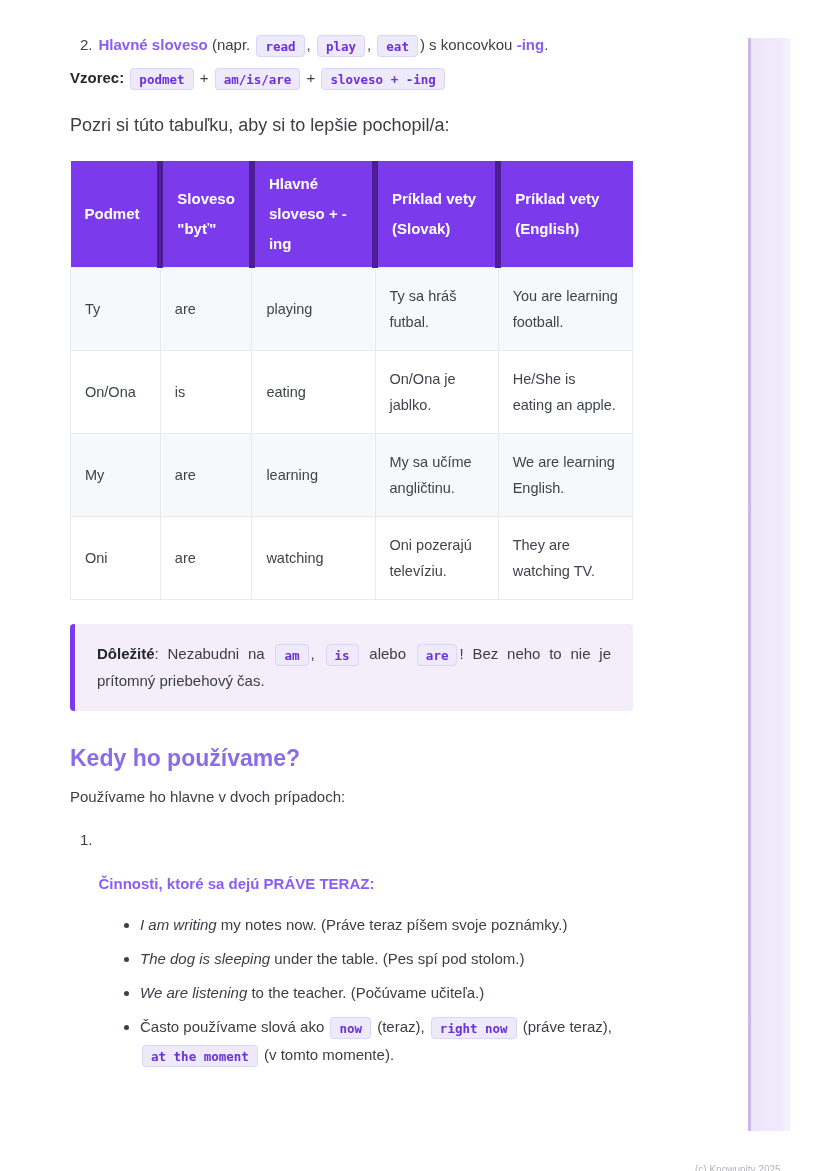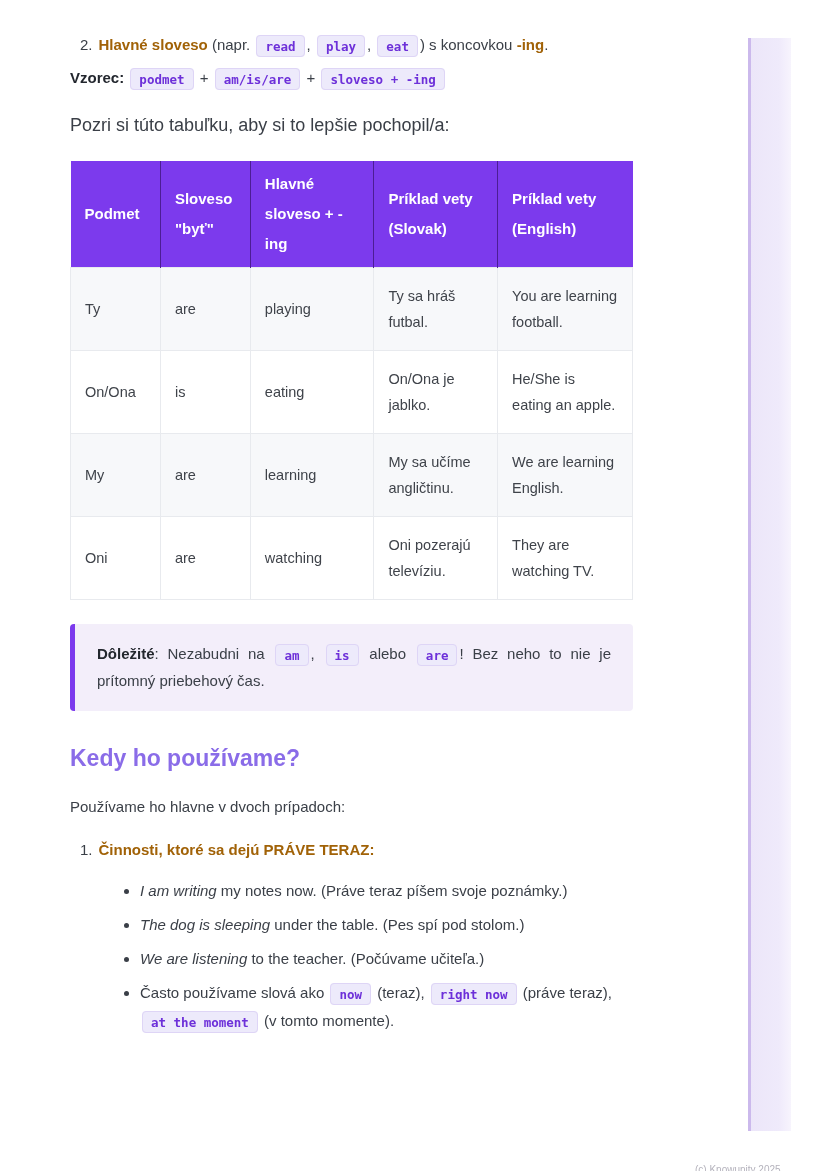--- a/index.html
+++ b/index.html
@@ -18,21 +18,21 @@
     padding-top:33px;
   }
   
   .num-item {
     display:flex;
     padding-left:10px;
     font-size:15px;
     line-height:24px;
   }
   .num-item .num { margin-right:6px; white-space:nowrap; }
-  .num-item strong { font-weight:700; color:#a16207; }
+  .num-item strong { font-weight:700; color:#8b5cf6;margin-top:44px; }
   strong { color:#23272e; }
 
   
   .chip {
     font-family:"DejaVu Sans Mono","Liberation Mono",monospace;
     font-size:12.5px;
     font-weight:bold;
     color:var(--chip_text,#6d30d9);
     background:var(--chip_bg,#edeafb);
     border:1px solid #ded5f6;
@@ -55,21 +55,21 @@
   }
   thead th {
     background:var(--accent,#7c3aed);
     color:#ffffff;
     font-size:15px;
     font-weight:700;
     text-align:left;
     vertical-align:middle;
     padding:8px 14px;
     line-height:30px;
-    border-right:1px solid #4c1d95;
+    border-right:6px solid #4c1d95;
   }
   thead th:last-child { border-right:none; }
   th:nth-child(1){ width:16%; }
   th:nth-child(2){ width:16%; }
   th:nth-child(3){ width:22%; }
   th:nth-child(4){ width:22%; }
   th:nth-child(5){ width:24%; }
   tbody td {
     font-size:14.5px;
     color:#3f434a;
@@ -92,21 +92,21 @@
     text-align:justify;
   }
 
   h2 {
     margin-top:32px;
     font-size:23px;
     font-weight:700;
     color:var(--heading,#8a6ce8);
     line-height:30px;
   }
-  .section-intro { margin-top:22px; font-size:15px; line-height:23px; }
+  .section-intro { margin-top:12px; font-size:15px; line-height:23px; }
   .ordered-item { margin-top:20px; }
 
   ul.bullets {
     margin-top:15px;
     padding-left:70px;
     list-style:disc outside;
   }
   ul.bullets li {
     font-size:15px;
     line-height:27px;

